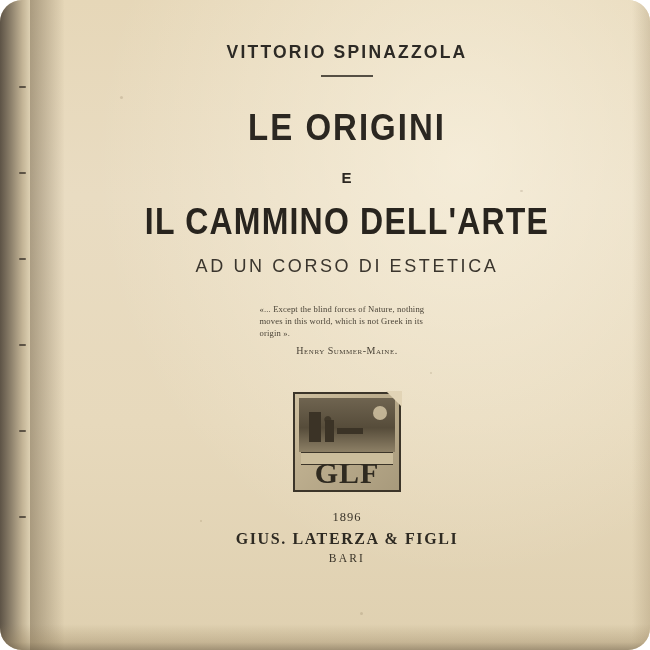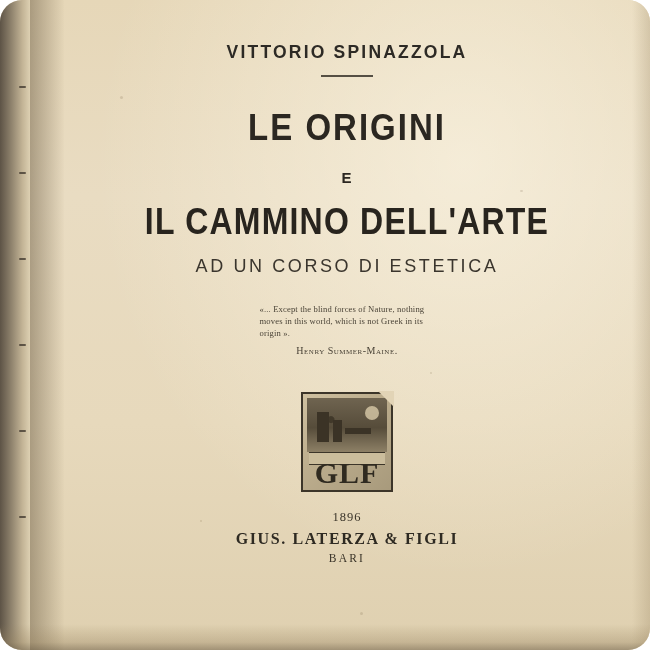--- a/index.html
+++ b/index.html
@@ -159,20 +159,21 @@
     letter-spacing: .5px;
     font-size: 10px;
   }
 
   
   .device {
     position: relative;
     width: 92px;
     height: 100px;
     margin: 34px auto 0;
+    padding-left: 16px;
   }
   .device .frame {
     position: absolute;
     inset: 0;
     border: 2px solid #3c3529;
     background:
       linear-gradient(135deg, #cfc0a0 0%, #bdae8e 40%, #a89a7c 100%);
   }
   .device .corner-cut {
     position: absolute;

